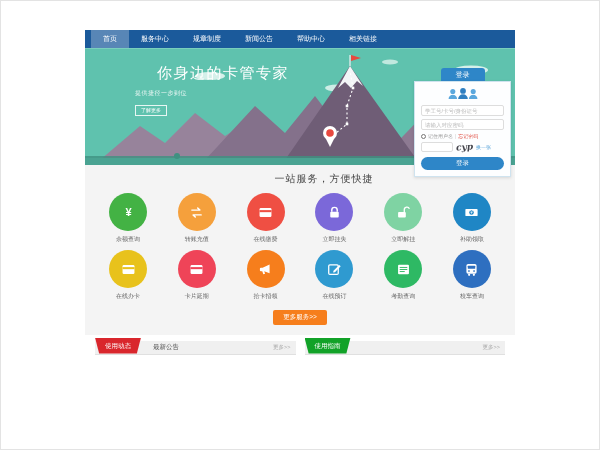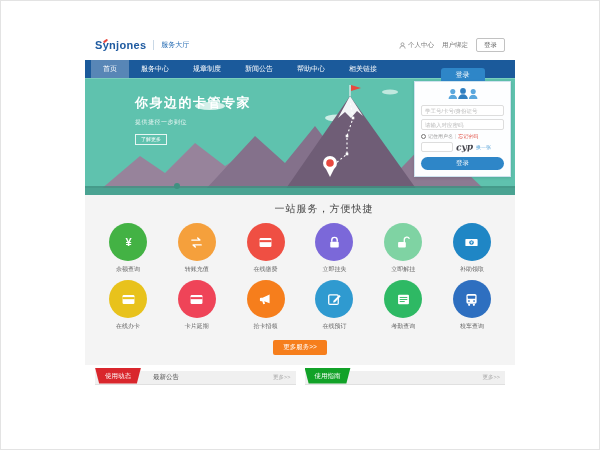--- a/index.html
+++ b/index.html
@@ -19,21 +19,21 @@
 
   
   .nav { height:18px; background:#1b5a9b; display:flex; padding-left:6px; }
   .nav-item { color:#fff; font-size:7px; line-height:18px; padding:0 12px; cursor:pointer; }
   .nav-item.active { background:rgba(255,255,255,.27); }
 
   
   .hero { position:relative; height:117px; background:#5fc2ae; overflow:visible; border-top:1px solid #79cfbd; }
   .hero-art { position:absolute; left:0; bottom:0; width:100%; height:117px; display:block; }
   .hero-copy { position:absolute; left:50px; top:15px; color:#fff; z-index:2; }
-  .hero-title { font-size:13px; font-weight:bold; letter-spacing:1.5px; }
+  .hero-title { font-size:15px; font-weight:normal; letter-spacing:1.5px;margin-left:22px; }
   .hero-sub { font-size:6px; margin-top:6px; color:rgba(255,255,255,.88); letter-spacing:.5px; }
   .hero-cta { display:inline-block; margin-top:6px; border:1px solid rgba(255,255,255,.85); color:#fff; font-size:5px; padding:1.5px 5px; cursor:pointer; }
 
   
   .login-card { position:absolute; right:4px; top:38px; width:97px; z-index:6; }
   .login-tab { width:44px; height:13px; margin:0 auto; background:#2e86c8; border-radius:3px 3px 0 0; color:#fff; font-size:7px; line-height:13px; text-align:center; cursor:pointer; }
   .login-body { background:#fdfeff; border:1px solid #cfe3ef; padding:5px 6px 6px; box-shadow:0 1px 3px rgba(0,0,0,.12); }
   .users-ico { display:block; margin:0 auto 4px; }
   .login-input { display:block; width:100%; height:11px; border:1px solid #ddd; border-radius:2px; font-size:5.5px; padding:0 3px; margin-bottom:3px; color:#666; background:#fff; }
   .login-input::placeholder { color:#b9b9b9; }
@@ -66,40 +66,20 @@
   .ribbon.red { background:#d9262c; }
   .ribbon.green { background:#12a228; }
   .tab2 { font-size:6.5px; color:#555; margin-left:12px; cursor:pointer; }
   .more-link { margin-left:auto; font-size:5.5px; color:#aaa; padding-right:5px; cursor:pointer; }
 </style>
 </head>
 <body>
 
 <div class="page">
 
-  <div class="site-header">
-    <div class="logo">
-      <span class="logo-text">Synjones</span>
-      <span class="logo-accent"></span>
-      <span class="logo-suffix">服务大厅</span>
-    </div>
-    <div class="header-right">
-      <span class="header-link">
-        <svg width="7" height="7" viewBox="0 0 10 10">
-            <circle cx="5" cy="3.2" r="2.1" fill="none" stroke="#888" stroke-width="1"></circle>
-            <path d="M1.2 9.4a3.8 3.8 0 0 1 7.6 0" fill="none" stroke="#888" stroke-width="1"></path>
-          </svg>
-        <span>个人中心</span>
-      </span>
-      <span class="header-link">
-        <span>用户绑定</span>
-      </span>
-      <span class="header-login-btn">登录</span>
-    </div>
-  </div>
 
   <div class="nav">
     <span class="nav-item active">首页</span>
     <span class="nav-item">服务中心</span>
     <span class="nav-item">规章制度</span>
     <span class="nav-item">新闻公告</span>
     <span class="nav-item">帮助中心</span>
     <span class="nav-item">相关链接</span>
   </div>
 

